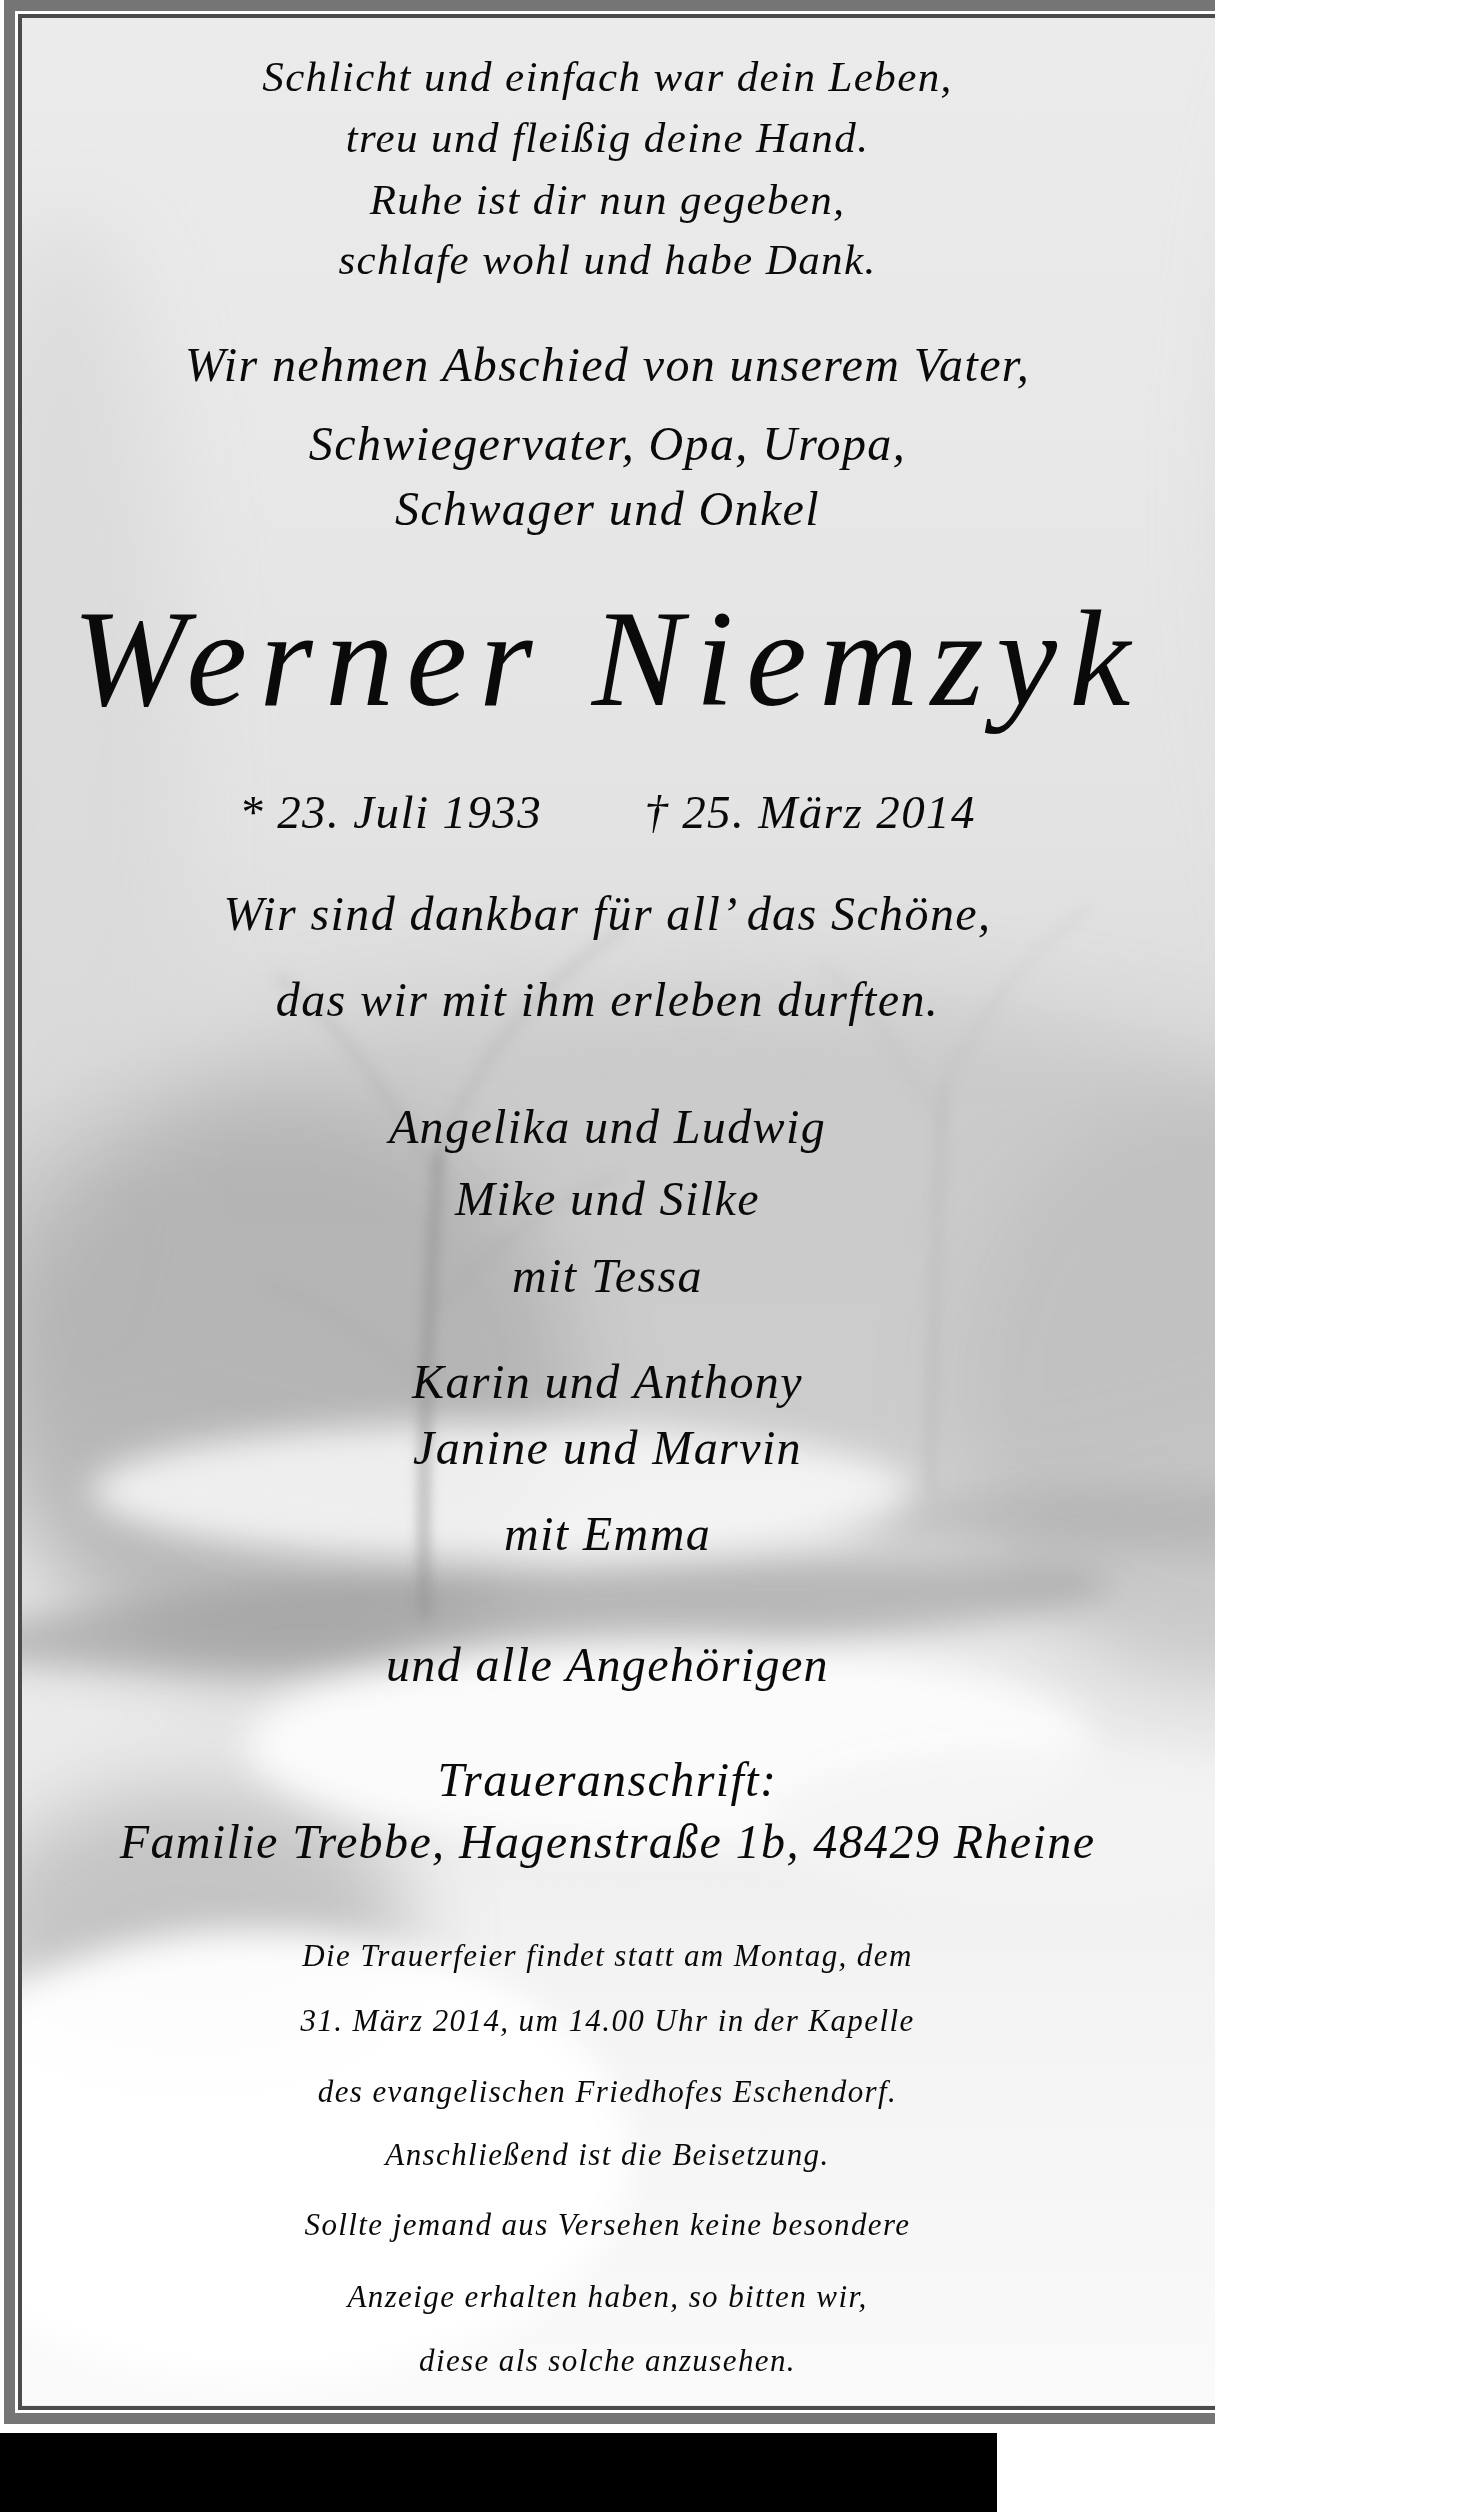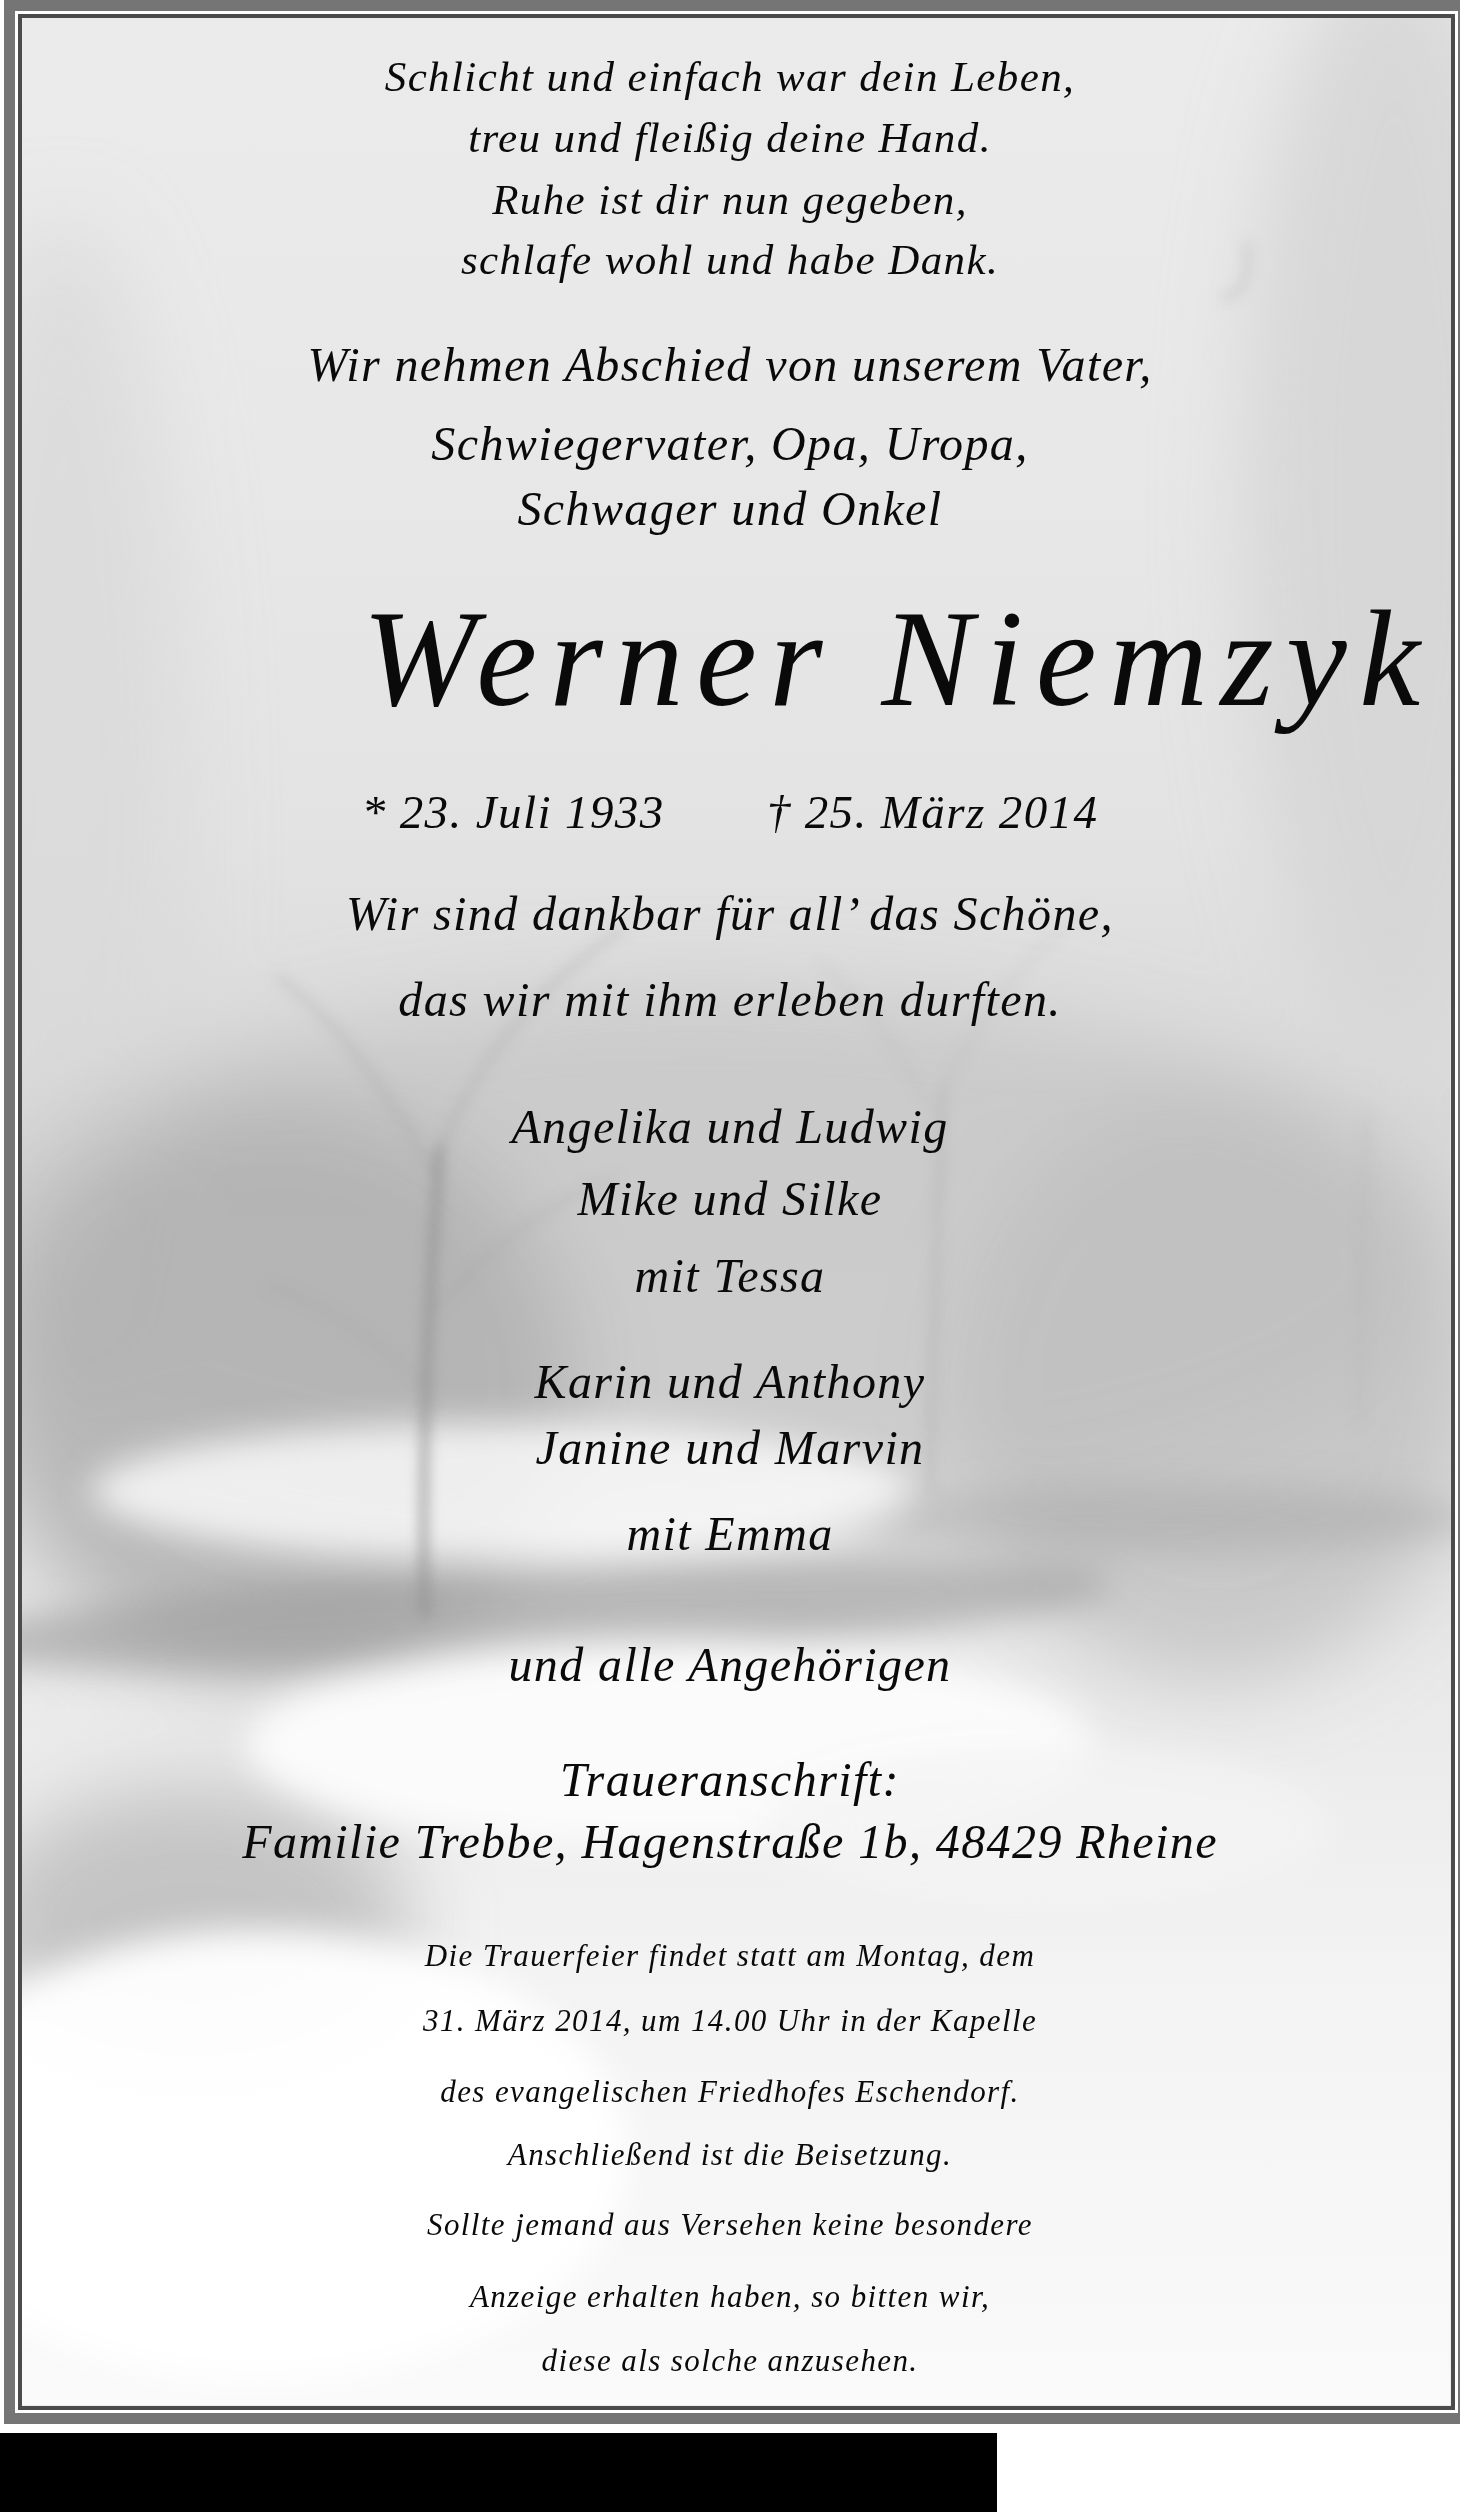--- a/index.html
+++ b/index.html
@@ -2,21 +2,21 @@
 <html style="font-size:11px"><head>
 <meta charset="utf-8">
 <style>
   html, body {
     margin: 0;
     padding: 0;
     background: #ffffff;
   }
   .page {
     position: relative;
-    width: 1460px;
+    width: 1215px;
     height: 2512px;
     background: #ffffff;
     overflow: hidden;
     font-family: "Liberation Serif", serif;
   }
   
   .card {
     position: absolute;
     left: 4.1px;
     top: 0;
@@ -59,21 +59,20 @@
     color: #0a0a0a;
     font-style: italic;
     letter-spacing: 1.4px;
   }
   .t62 { font-size: 43px; }
   .t68 { font-size: 31px; }
   .t70 { font-size: 48px; font-style: italic; }
   .name-line {
     font-size: 137px;
     letter-spacing: 12.4px;
-    text-align: right;
   }
   .dates-row {
     display: flex;
     justify-content: center;
     gap: 102px;
     font-size: 47px;
   }
   
   .redaction {
     position: absolute;

